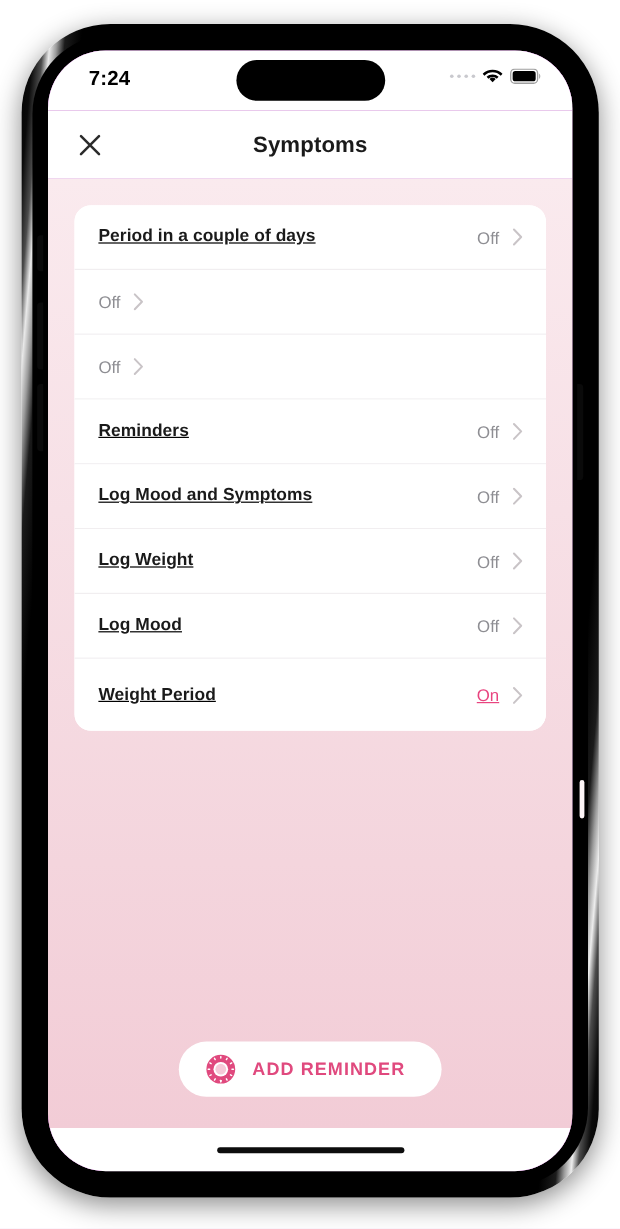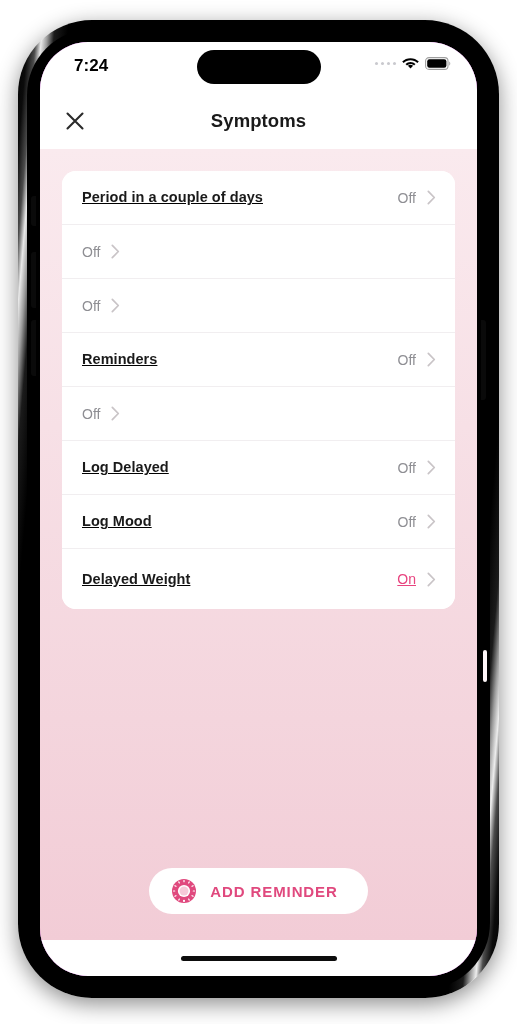--- a/index.html
+++ b/index.html
@@ -267,30 +267,33 @@
                 <div class="row-label">Reminders</div>
               </div>
               <div class="row-right">
                 <span class="row-status ">Off</span>
                 <svg class="chevron" width="9" height="15" viewBox="0 0 9 15">
                   <path d="M1.3 1.3 7.3 7.5 1.3 13.7" fill="none" stroke="#c9c4c7" stroke-width="1.7" stroke-linecap="round" stroke-linejoin="round"></path>
                 </svg>
               </div>
             </div>
             <div class="reminder-row">
-              <div class="row-right">
-                <span class="row-status ">Off</span>
-                <svg class="chevron" width="9" height="15" viewBox="0 0 9 15">
-                  <path d="M1.3 1.3 7.3 7.5 1.3 13.7" fill="none" stroke="#c9c4c7" stroke-width="1.7" stroke-linecap="round" stroke-linejoin="round"></path>
-                </svg>
-              </div>
-            </div>
-            <div class="reminder-row">
-              <div class="row-texts">
-                <div class="row-label">Log Delayed</div>
+              <div class="row-texts">
+                <div class="row-label">Log Mood and Symptoms</div>
+              </div>
+              <div class="row-right">
+                <span class="row-status ">Off</span>
+                <svg class="chevron" width="9" height="15" viewBox="0 0 9 15">
+                  <path d="M1.3 1.3 7.3 7.5 1.3 13.7" fill="none" stroke="#c9c4c7" stroke-width="1.7" stroke-linecap="round" stroke-linejoin="round"></path>
+                </svg>
+              </div>
+            </div>
+            <div class="reminder-row">
+              <div class="row-texts">
+                <div class="row-label">Log Weight</div>
               </div>
               <div class="row-right">
                 <span class="row-status ">Off</span>
                 <svg class="chevron" width="9" height="15" viewBox="0 0 9 15">
                   <path d="M1.3 1.3 7.3 7.5 1.3 13.7" fill="none" stroke="#c9c4c7" stroke-width="1.7" stroke-linecap="round" stroke-linejoin="round"></path>
                 </svg>
               </div>
             </div>
             <div class="reminder-row">
               <div class="row-texts">
@@ -298,21 +301,21 @@
               </div>
               <div class="row-right">
                 <span class="row-status ">Off</span>
                 <svg class="chevron" width="9" height="15" viewBox="0 0 9 15">
                   <path d="M1.3 1.3 7.3 7.5 1.3 13.7" fill="none" stroke="#c9c4c7" stroke-width="1.7" stroke-linecap="round" stroke-linejoin="round"></path>
                 </svg>
               </div>
             </div>
             <div class="reminder-row">
               <div class="row-texts">
-                <div class="row-label">Delayed Weight</div>
+                <div class="row-label">Weight Period</div>
               </div>
               <div class="row-right">
                 <span class="row-status on">On</span>
                 <svg class="chevron" width="9" height="15" viewBox="0 0 9 15">
                   <path d="M1.3 1.3 7.3 7.5 1.3 13.7" fill="none" stroke="#c9c4c7" stroke-width="1.7" stroke-linecap="round" stroke-linejoin="round"></path>
                 </svg>
               </div>
             </div>
           </div>
 

